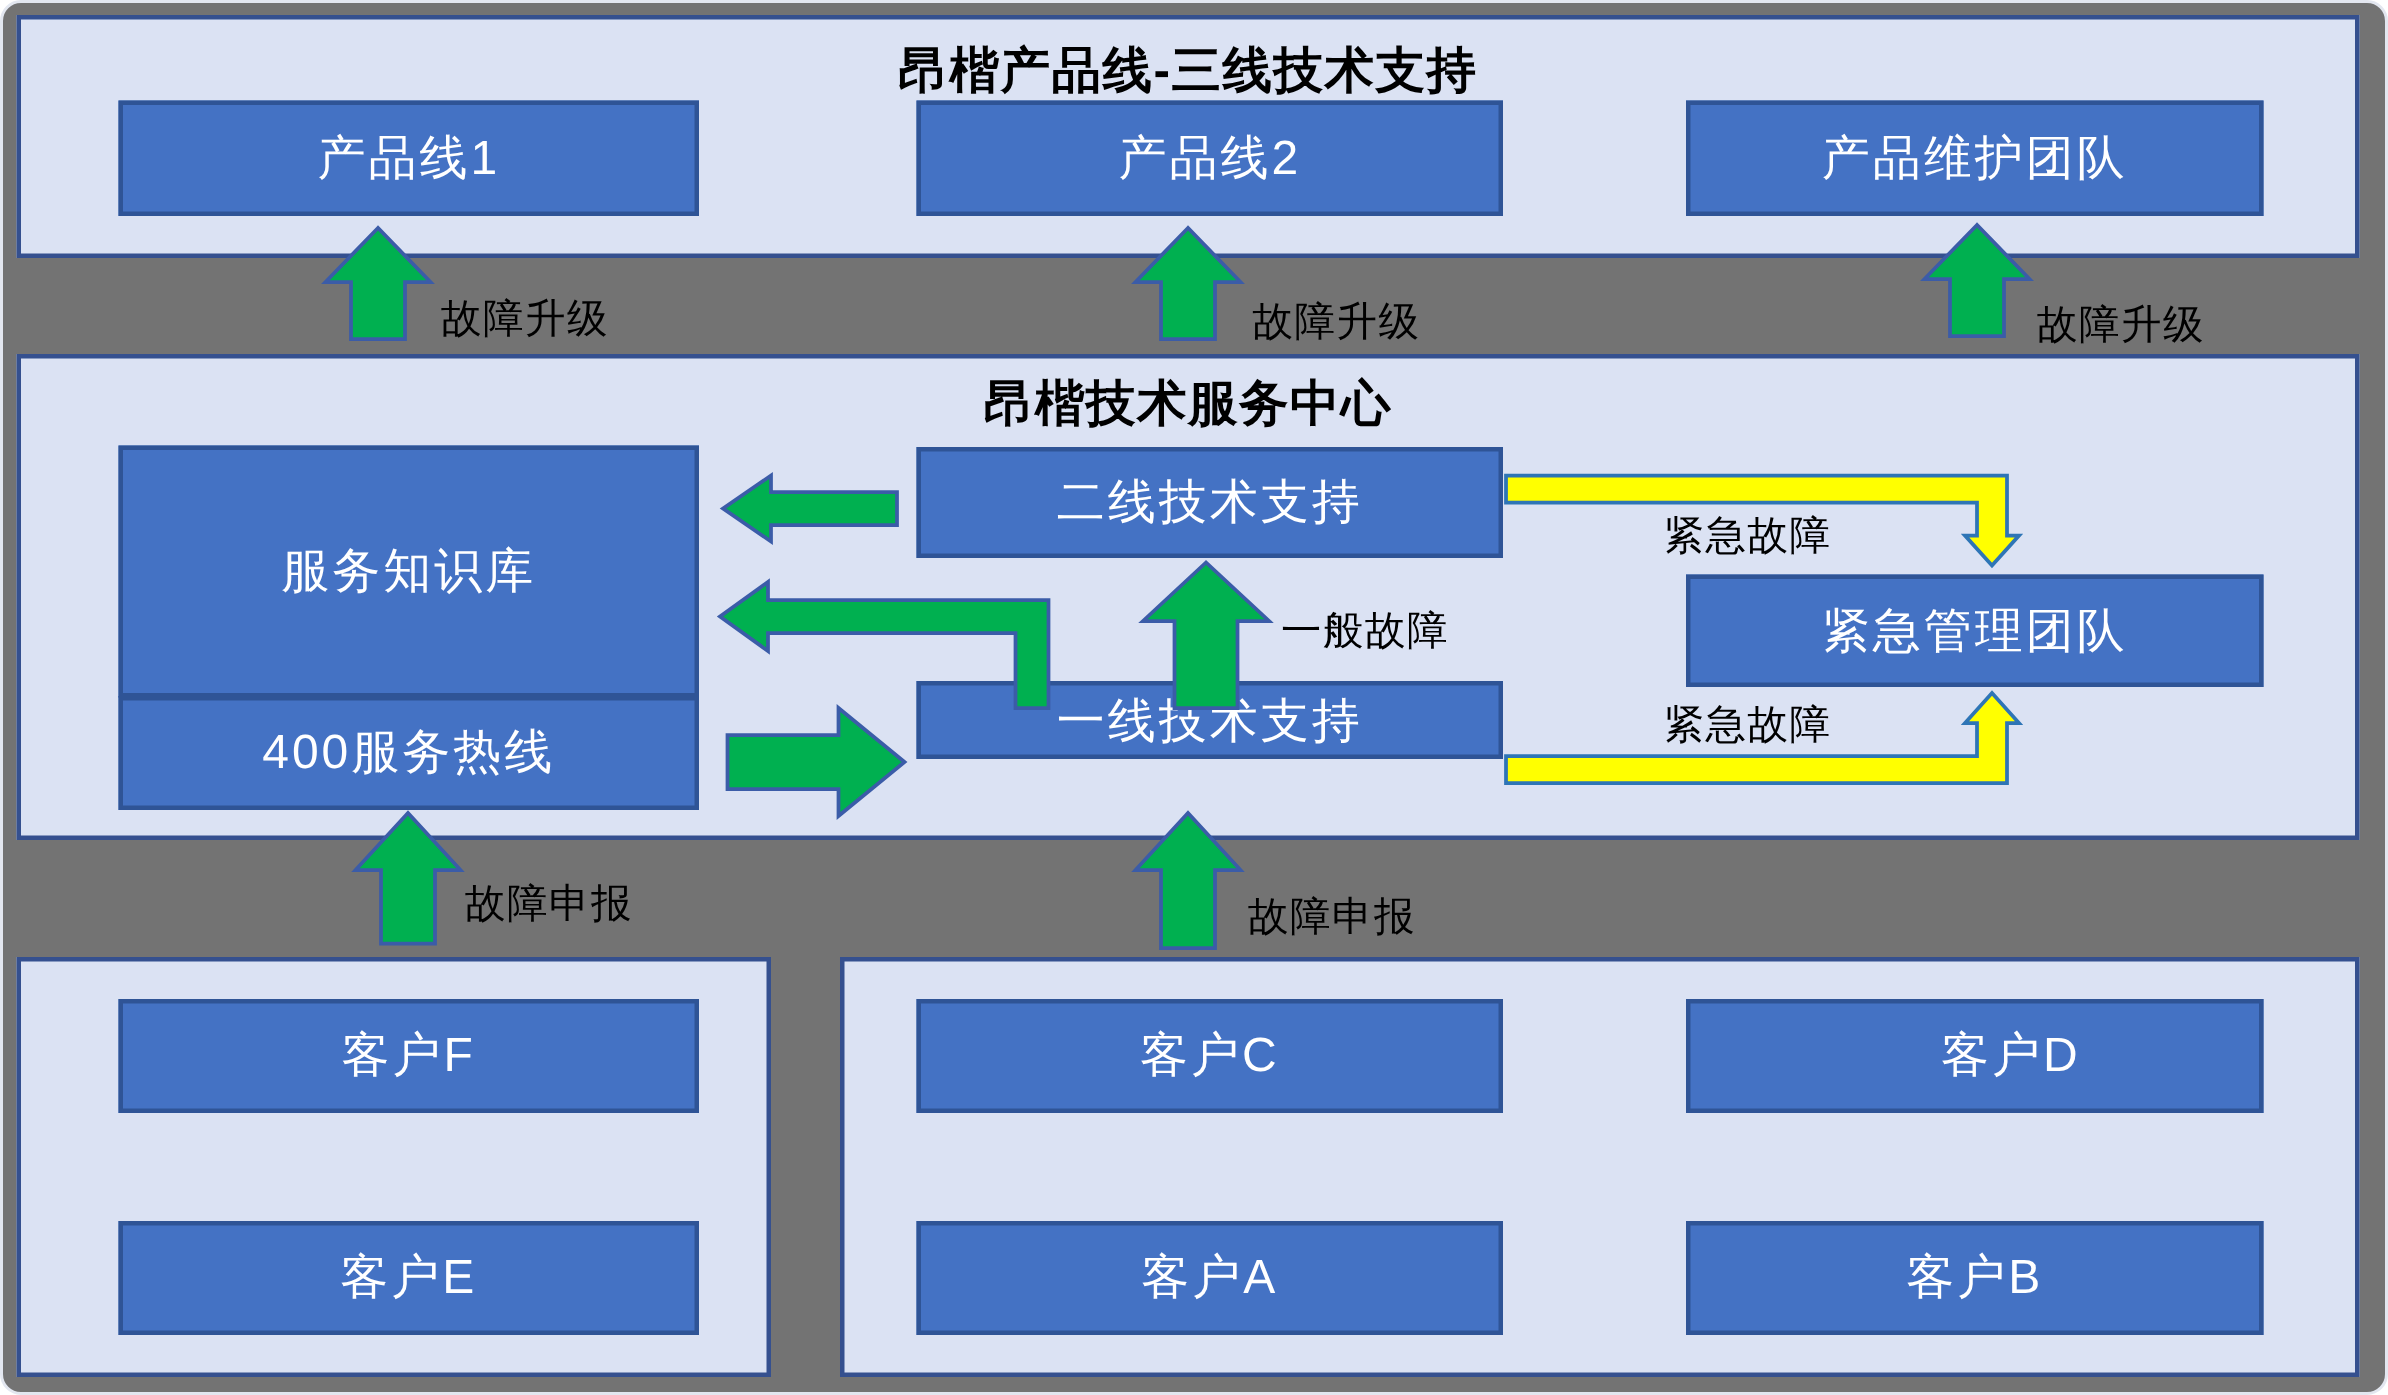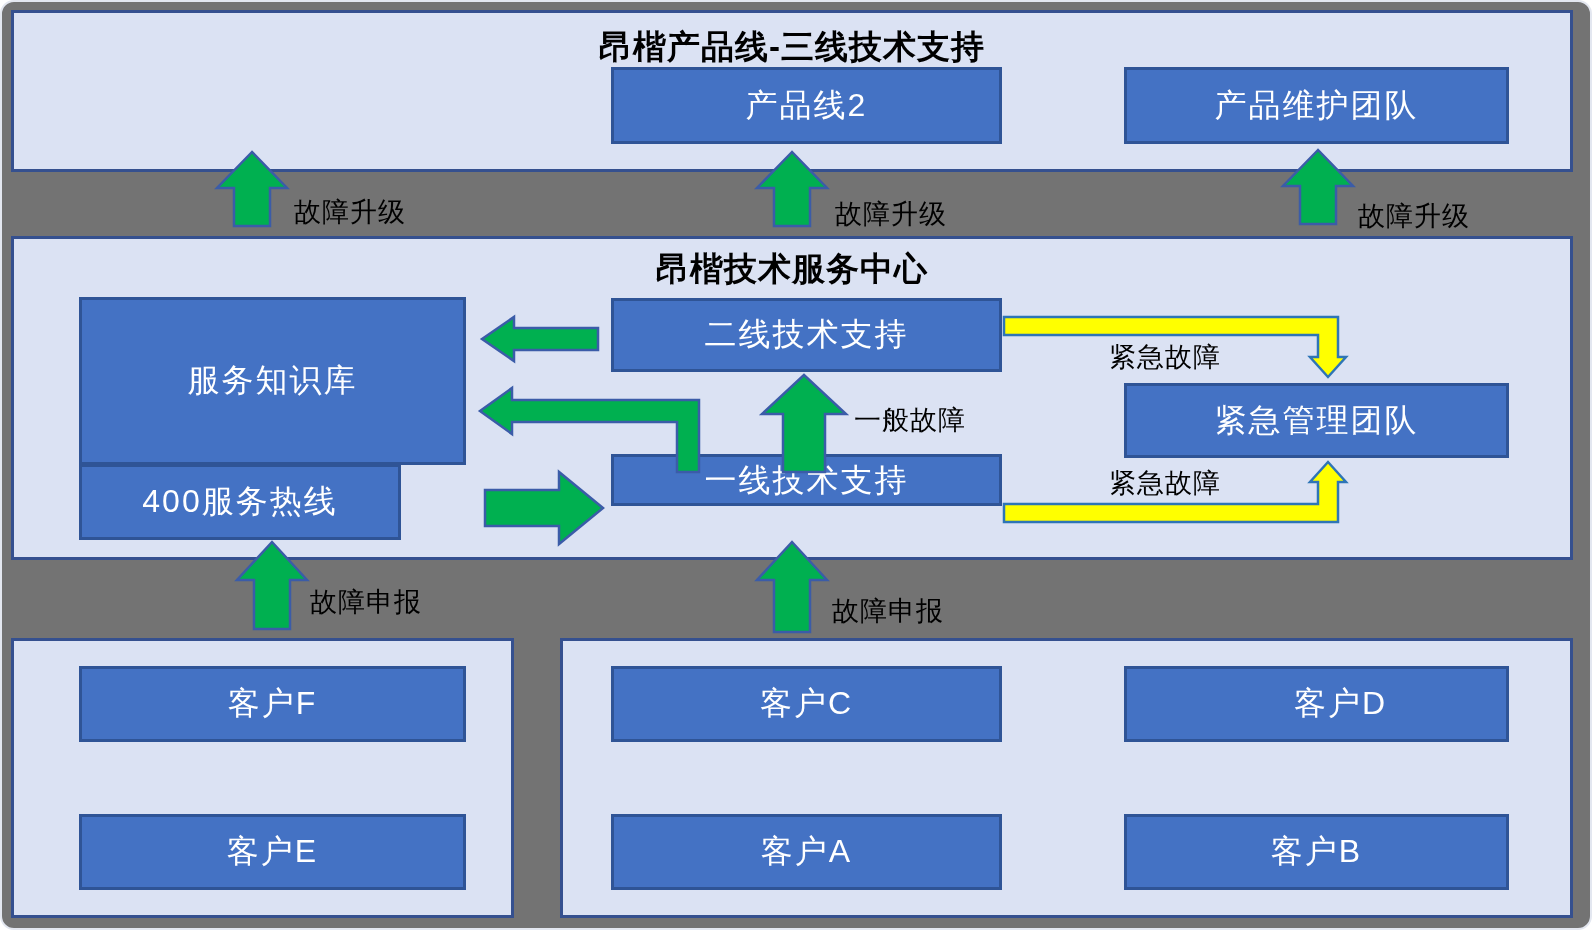--- a/index.html
+++ b/index.html
@@ -57,34 +57,37 @@
   .y{fill:#ffff00;stroke:#2e75b6;stroke-width:2.5;}
 </style>
 </head>
 <body>
 
 <div class="canvas">
 
   <div class="panel" style="left:9px;top:8px;width:1562px;height:162px;">
     <div class="panel-title" style="top:12px;">昂楷产品线-三线技术支持</div>
   </div>
+  <div class="node" style="left:77px;top:65px;width:387px;height:77px;">
+    <span>产品线1</span>
+  </div>
   <div class="node" style="left:609px;top:65px;width:391px;height:77px;">
     <span>产品线2</span>
   </div>
   <div class="node" style="left:1122px;top:65px;width:385px;height:77px;">
     <span>产品维护团队</span>
   </div>
 
   <div class="panel" style="left:9px;top:234px;width:1562px;height:324px;">
     <div class="panel-title" style="top:8px;">昂楷技术服务中心</div>
   </div>
   <div class="node" style="left:77px;top:295px;width:387px;height:168px;">
     <span>服务知识库</span>
   </div>
-  <div class="node" style="left:77px;top:462px;width:322px;height:76px;">
+  <div class="node" style="left:77px;top:462px;width:387px;height:76px;">
     <span>400服务热线</span>
   </div>
   <div class="node" style="left:609px;top:296px;width:391px;height:74px;">
     <span>二线技术支持</span>
   </div>
   <div class="node" style="left:609px;top:452px;width:391px;height:52px;align-items:flex-end;">
     <span>一线技术支持</span>
   </div>
   <div class="node" style="left:1122px;top:381px;width:385px;height:75px;">
     <span>紧急管理团队</span>

